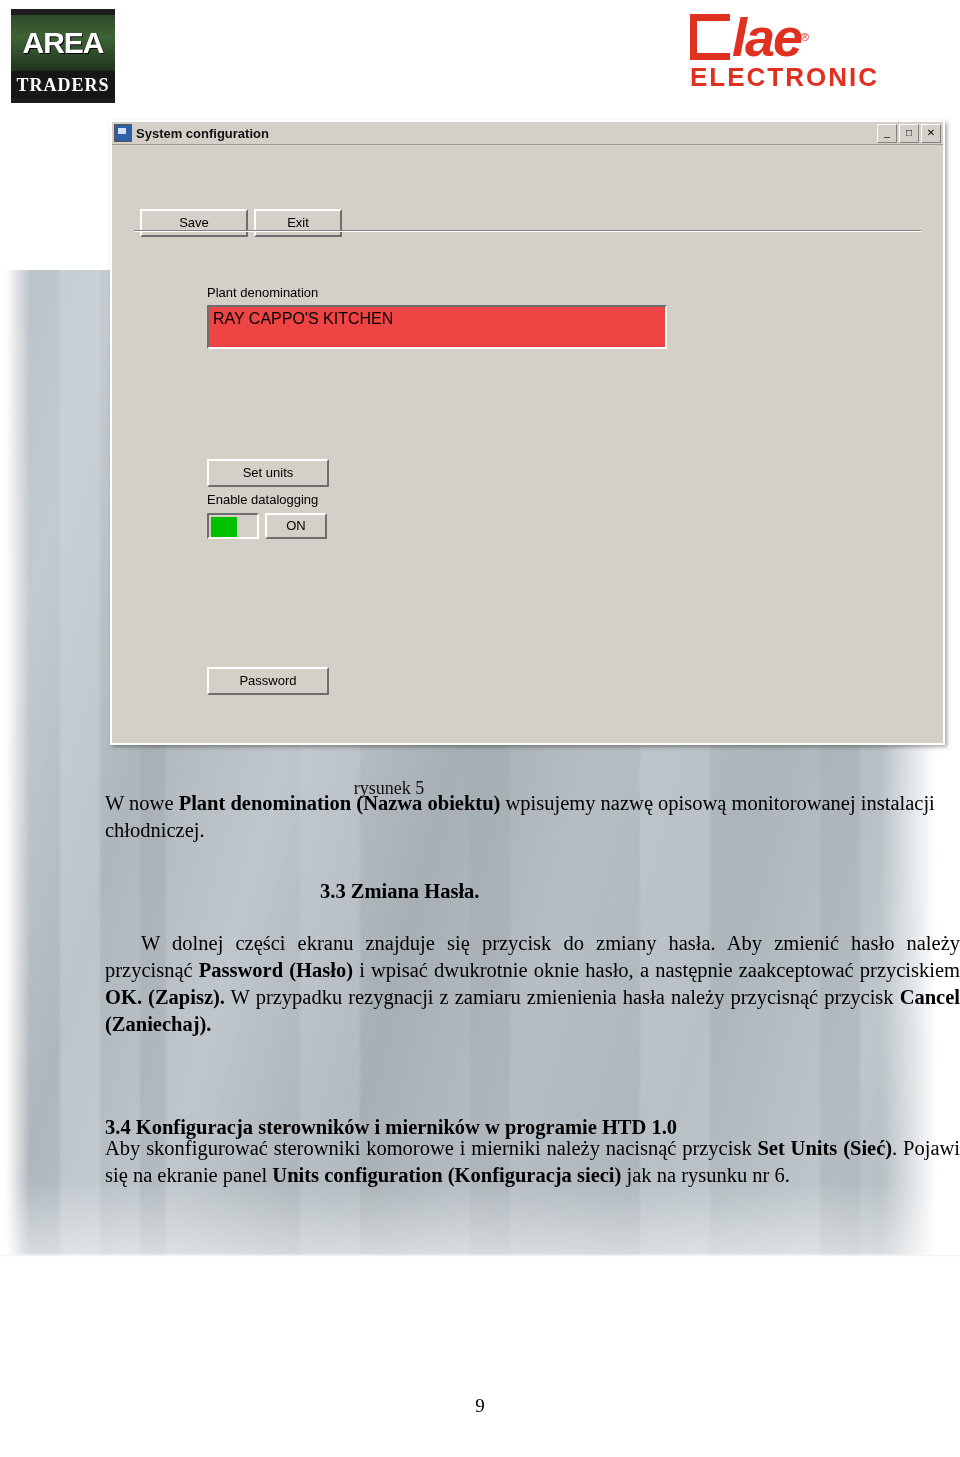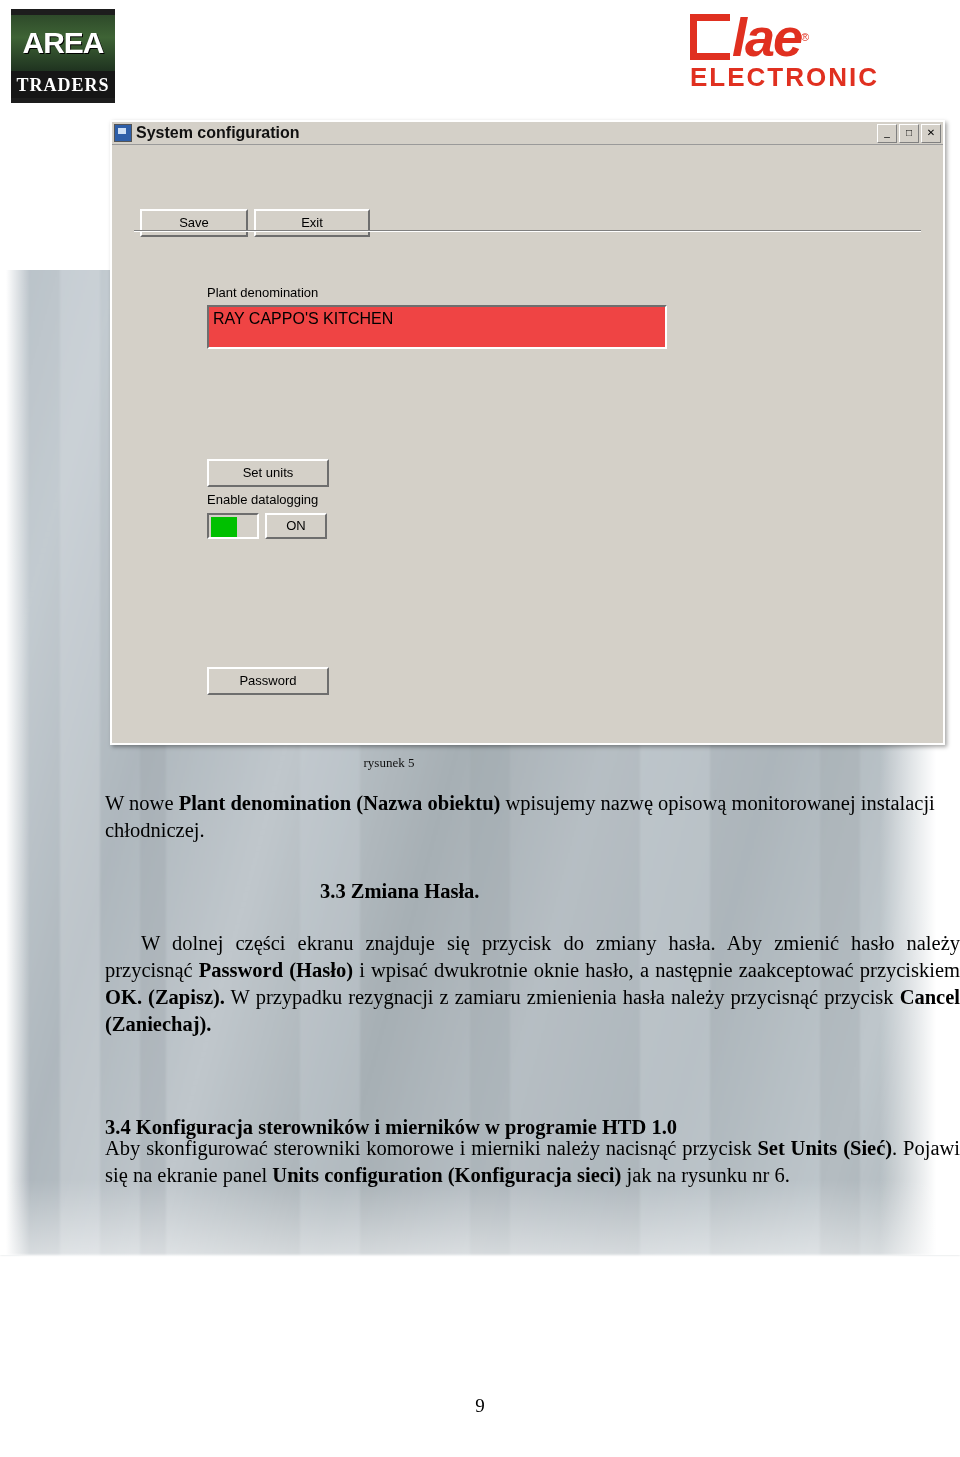--- a/index.html
+++ b/index.html
@@ -180,21 +180,21 @@
     flex: none;
   }
   .win-icon::after {
     content: "";
     position: absolute;
     left: 3px; top: 3px;
     width: 8px; height: 6px;
     background: #cfe0f5;
   }
   .win-title {
-    font-size: 16px;
+    font-size: 13px;
     font-weight: bold;
     color: #111;
     flex: 1;
     white-space: nowrap;
     overflow: hidden;
   }
   .win-buttons {
     display: flex;
     gap: 2px;
   }
@@ -229,21 +229,21 @@
     border-color: #ffffff #6e6e6e #6e6e6e #ffffff;
     font-family: "Liberation Sans", sans-serif;
     font-size: 13px;
     color: #000;
     text-align: center;
     box-sizing: border-box;
     padding-top: 4px;
     margin-top: 24px;
   }
   .btn-save  { position: absolute; left: 28px;  top: 40px; width: 108px; height: 28px; }
-  .btn-exit  { position: absolute; left: 142px; top: 40px; width: 116px; height: 28px; }
+  .btn-exit  { position: absolute; left: 142px; top: 40px; width: 88px; height: 28px; }
   .btn-setunits { position: absolute; left: 95px; top: 290px; width: 122px; height: 28px; }
   .btn-password { position: absolute; left: 95px; top: 498px; width: 122px; height: 28px; }
 
   .lbl {
     position: absolute;
     font-family: "Liberation Sans", sans-serif;
     font-size: 13px;
     color: #000;
   }
   .lbl-plant { left: 95px; top: 140px; }
@@ -296,25 +296,25 @@
     box-sizing: border-box;
     font-size: 13px;
     text-align: center;
     padding-top: 3px;
   }
 
   
   .caption {
     position: absolute;
     left: 0;
-    top: 755px;
+    top: 778px;
     width: 778px;
     text-align: center;
     font-family: "Liberation Serif", serif;
-    font-size: 13px;
+    font-size: 18px;
     color: #111;
   }
 
   .txt {
     position: absolute;
     left: 105px;
     width: 855px;
     font-family: "Liberation Serif", serif;
     font-size: 20.5px;
     line-height: 27px;

